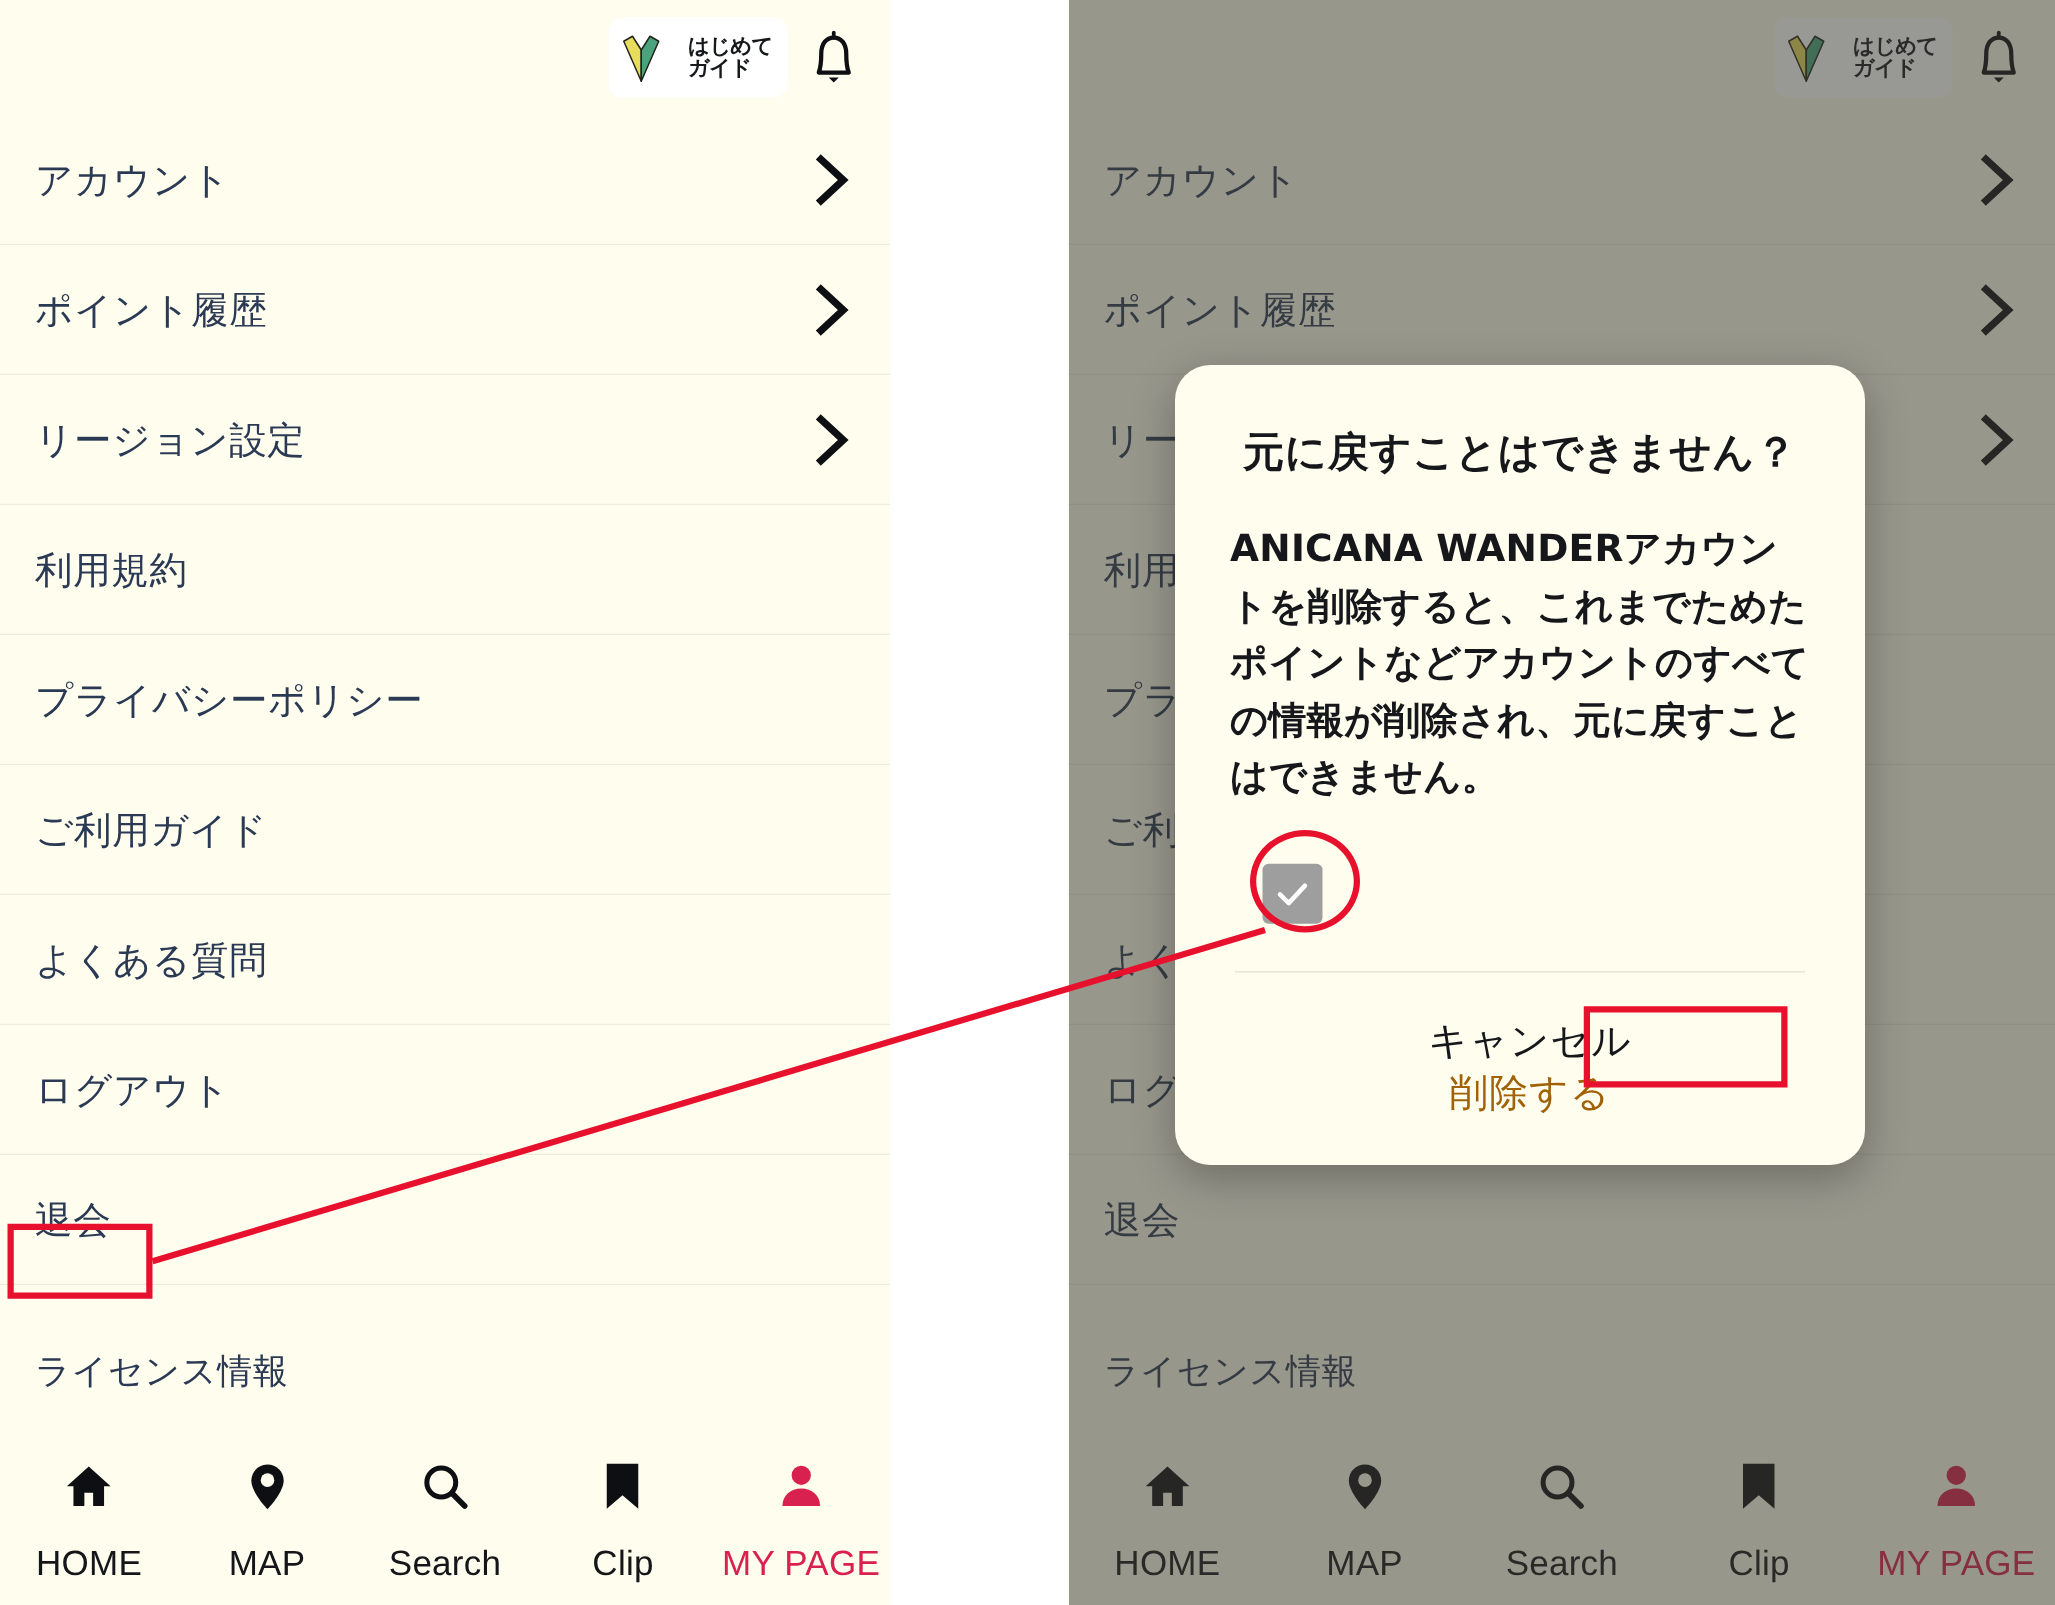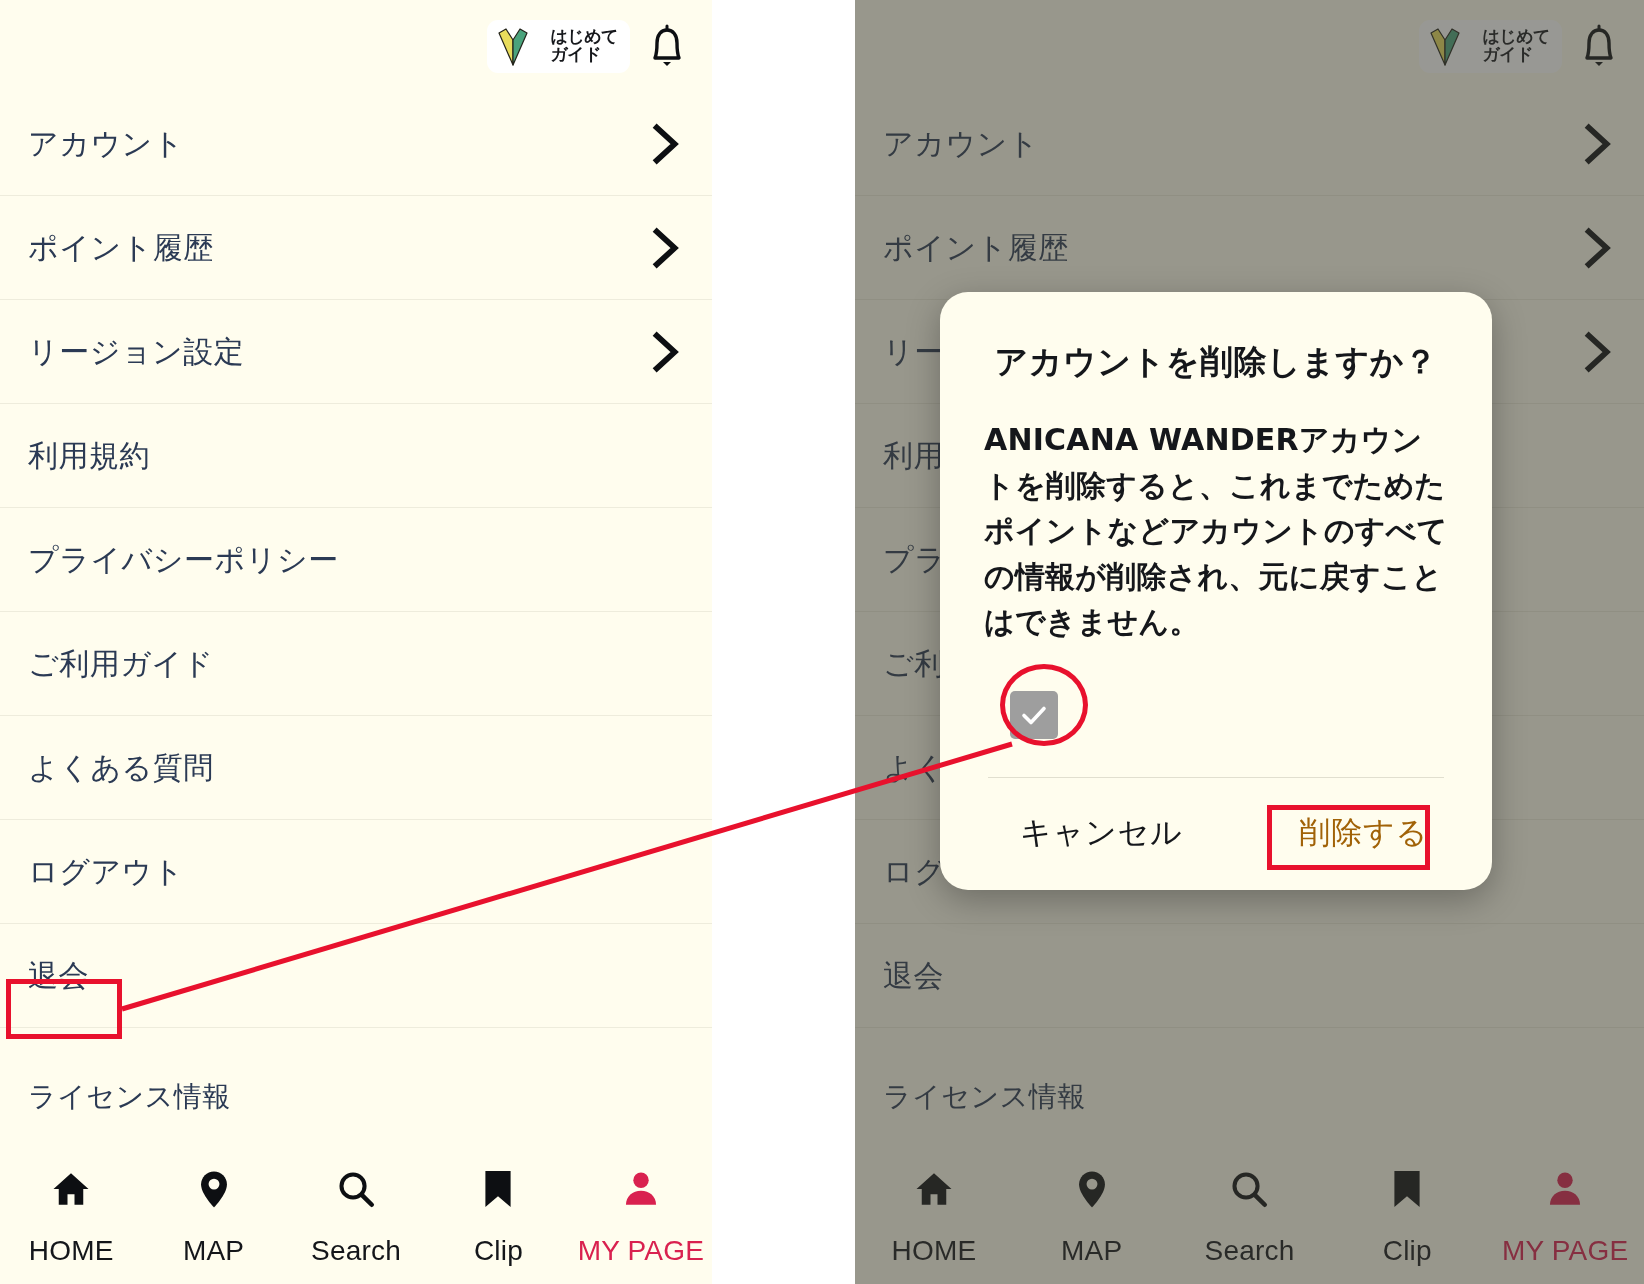--- a/index.html
+++ b/index.html
@@ -30,21 +30,21 @@
 
   
   .app-header{
     position:absolute;top:0;left:0;right:0;height:92px;
     display:flex;align-items:center;justify-content:flex-end;
     padding-right:22px;box-sizing:border-box;
     gap:14px;
   }
   .guide-badge{
     background:#ffffff;border-radius:11px;
-    height:53px;min-width:132px;
+    height:64px;min-width:132px;
     display:flex;align-items:center;gap:20px;
     padding:0 12px 0 9px;box-sizing:border-box;
   }
   .leaf-mark{width:34px;height:40px;flex:0 0 auto;}
   .guide-text{
     display:flex;flex-direction:column;
     line-height:1.08;
     font-size:17px;font-weight:bold;color:#16181c;
     letter-spacing:-0.5px;
   }
@@ -140,20 +140,21 @@
   }
   .confirm-label{
     margin-left:64px;
     font-size:30px;color:#15171b;letter-spacing:0.5px;
     font-family:"DejaVu Sans","Liberation Sans",sans-serif;
   }
   .dialog-sep{height:1px;background:rgba(120,120,100,0.22);margin:0 4px;}
   .dialog-actions{
     display:flex;align-items:center;justify-content:space-between;
     padding:34px 20px 6px 36px;
+    flex-direction:column;
   }
   .btn-cancel{
     font-size:31px;color:#15171b;letter-spacing:0.8px;cursor:pointer;
     font-family:"DejaVu Sans","Liberation Sans",sans-serif;
   }
   .btn-delete{
     font-size:31px;color:#a16207;font-weight:normal;letter-spacing:0.8px;cursor:pointer;
     font-family:"DejaVu Sans","Liberation Sans",sans-serif;
   }
 
@@ -391,21 +392,21 @@
             </svg>
           </div>
           <div class="nav-label">MY PAGE</div>
         </div>
       </div>
 
     <div class="dim-overlay"></div>
   </div>
 
   <div class="dialog">
-    <div class="dialog-title">アカウントを削除しますか？</div>
+    <div class="dialog-title">元に戻すことはできません？</div>
     <div class="dialog-body">ANICANA WANDERアカウントを削除すると、これまでためたポイントなどアカウントのすべての情報が削除され、元に戻すことはできません。</div>
 
     <div class="confirm-row">
       <div class="cbx">
         <svg width="32" height="32" viewBox="0 0 32 32">
           <path d="M6 16.5 L13 23.5 L26 9.5" fill="none" stroke="#ffffff" stroke-width="3.6" stroke-linecap="round" stroke-linejoin="round"></path>
         </svg>
       </div>
     </div>
 

